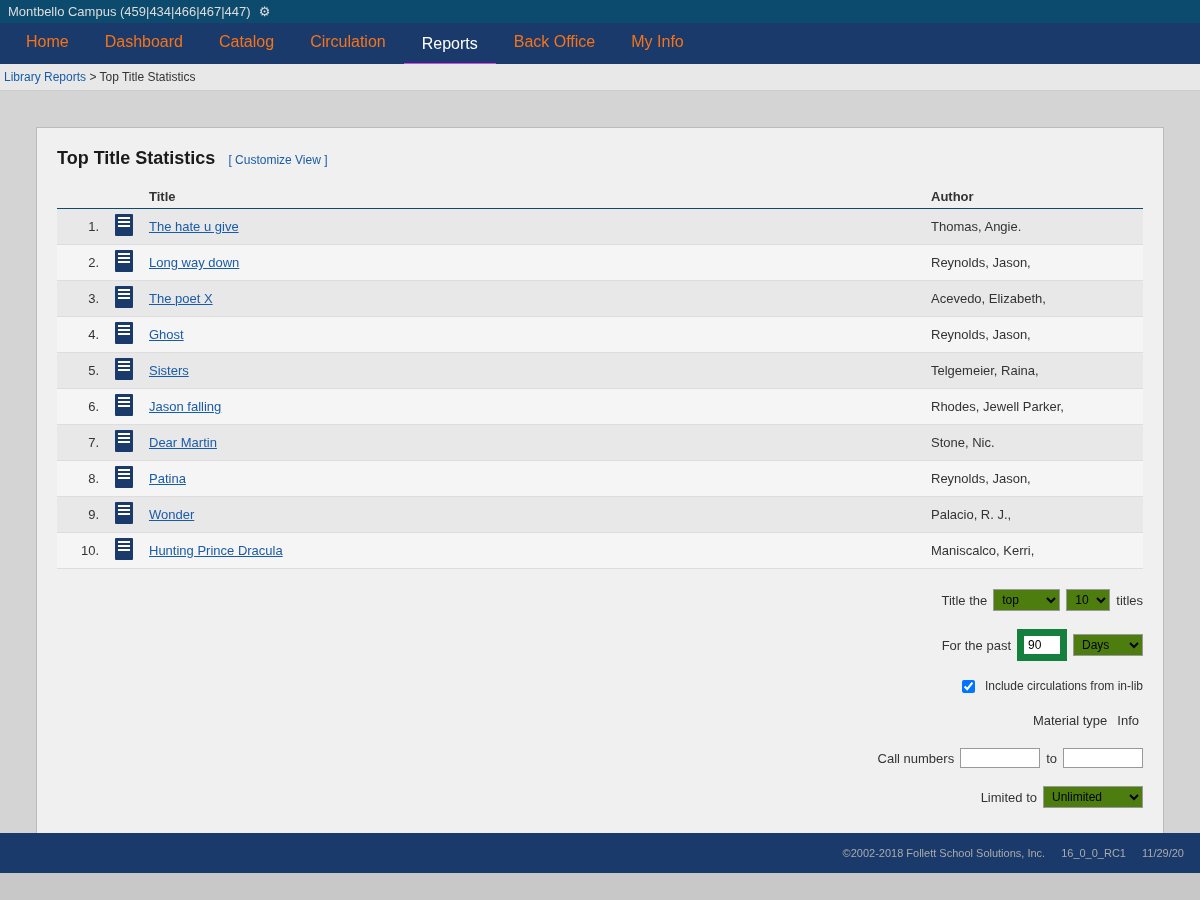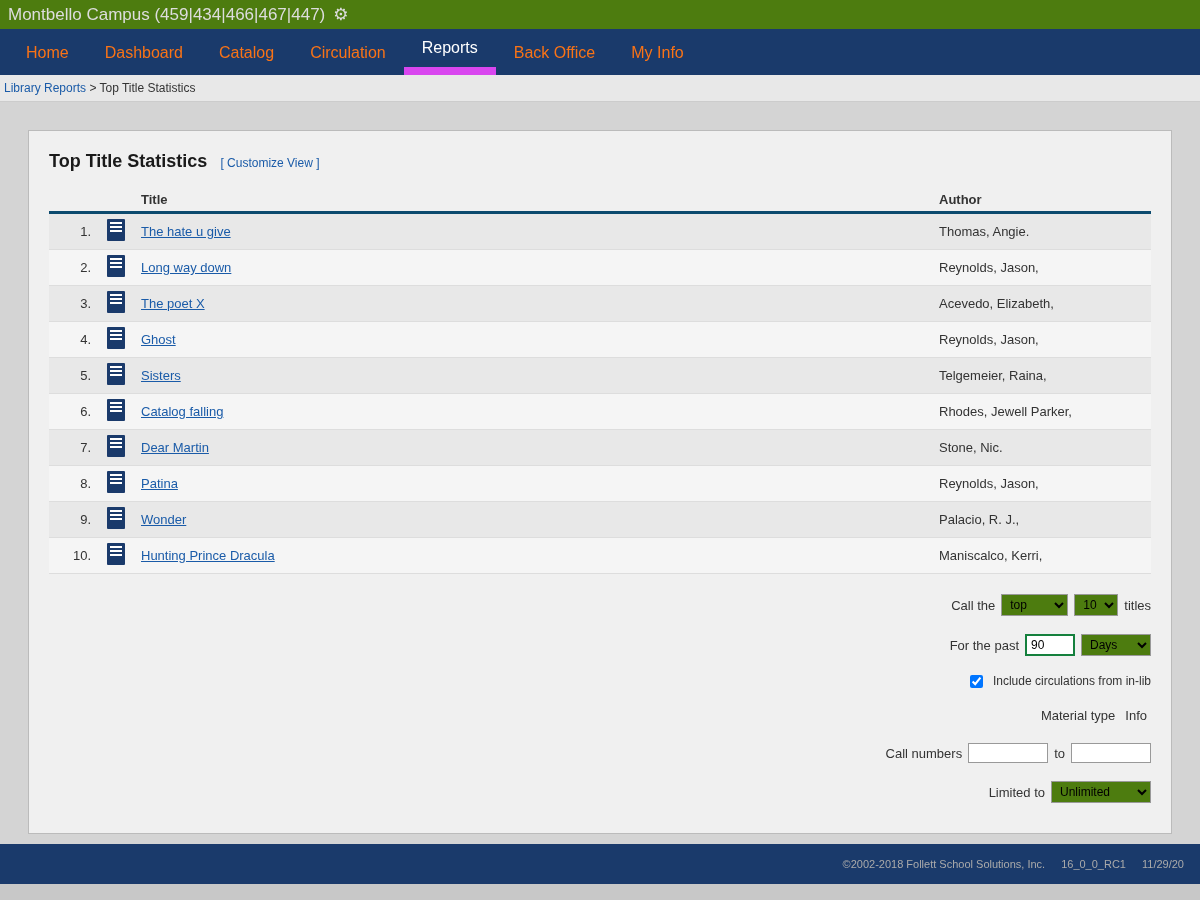--- a/index.html
+++ b/index.html
@@ -1,56 +1,56 @@
 <!DOCTYPE html>
 <html><head>
   <meta charset="utf-8">
   <style>
     * { margin: 0; padding: 0; box-sizing: border-box; }
     body { font-family: Arial, sans-serif; font-size: 13px; background: #c8c8c8; width: 1200px; height: 900px; overflow: hidden; }
 
     
-    #topbar { background: #4d7c0f; color: #ccc; font-size: 17px; padding: 4px 8px; display: flex; align-items: center; gap: 8px; }
+    #topbar { background: #0c4a6e; color: #ccc; font-size: 13px; padding: 4px 8px; display: flex; align-items: center; gap: 8px; }
     #topbar span { color: #ddd; }
 
     
     #navbar { background: #1a3a6b; display: flex; align-items: flex-end; padding: 0 8px; border-bottom: 3px solid #1a3a6b; }
     .nav-item { color: #f97316; padding: 10px 18px; cursor: pointer; font-size: 16px; text-decoration: none; display: block; }
-    .nav-item.active { color: #fff; border-bottom: 8px solid #d946ef; margin-bottom: -3px; background: transparent; }
+    .nav-item.active { color: #fff; border-bottom: 1px solid #d946ef; margin-bottom: -3px; background: transparent; }
 
     
     #breadcrumb { background: #e8e8e8; padding: 6px 4px; font-size: 12px; color: #333; border-bottom: 1px solid #ccc; }
     #breadcrumb a { color: #1a5ba8; text-decoration: none; }
 
     
-    #main { background: #d4d4d4; padding: 28px; height: calc(900px - 90px - 28px - 40px); overflow-y: auto; }
+    #main { background: #d4d4d4; padding: 36px; height: calc(900px - 90px - 28px - 40px); overflow-y: auto; }
 
     
     #report-panel { background: #f0f0f0; border: 1px solid #bbb; padding: 20px; min-height: 560px; }
 
     #report-title { font-size: 18px; font-weight: bold; color: #1a1a1a; margin-bottom: 16px; }
     #report-title .customize-link { font-size: 12px; font-weight: normal; color: #1a5ba8; cursor: pointer; margin-left: 8px; }
 
     
     #stats-table { width: 100%; border-collapse: collapse; margin-bottom: 20px; }
-    #stats-table thead th { text-align: left; padding: 4px 8px; font-weight: bold; color: #333; border-bottom: 3px solid #0c4a6e; font-size: 13px; }
+    #stats-table thead th { text-align: left; padding: 4px 8px; font-weight: bold; color: #333; border-bottom: 1px solid #0c4a6e; font-size: 13px; }
     #stats-table tbody tr { border-bottom: 1px solid #ddd; }
     #stats-table tbody tr:nth-child(odd) { background: #e8e8e8; }
     #stats-table tbody tr:nth-child(even) { background: #f5f5f5; }
     #stats-table td { padding: 5px 8px; color: #333; font-size: 13px; }
     .row-num { text-align: right; width: 40px; color: #333; }
     .book-icon-cell { width: 30px; text-align: center; }
     .book-icon { display: inline-block; width: 18px; height: 22px; background: #1a3a6b; border-radius: 1px; position: relative; }
     .book-icon::after { content: ''; position: absolute; top: 3px; left: 3px; right: 3px; height: 2px; background: #fff; box-shadow: 0 4px 0 #fff, 0 8px 0 #fff; }
     .title-link { color: #1a5ba8; cursor: pointer; }
     .author-col { color: #333; }
     .control-row { display: flex; align-items: center; justify-content: flex-end; margin-bottom: 10px; gap: 6px; }
     .control-label { color: #333; font-size: 13px; text-align: right; }
     .control-select { font-size: 12px; padding: 2px 4px; border: 1px solid #999; background: #4d7c0f; cursor: pointer; }
-    .control-input { font-size: 12px; padding: 2px 4px; border: 2px solid #15803d; background: #fff; width: 60px; }
+    .control-input { font-size: 12px; padding: 2px 4px; border: 7px solid #15803d; background: #fff; width: 60px; }
     .control-text { font-size: 13px; color: #333; }
     .control-checkbox { margin-right: 4px; }
     .control-checkbox-label { font-size: 12px; color: #333; }
     .material-type-val { font-size: 13px; color: #333; padding: 2px 4px; }
     .call-number-input { width: 80px; font-size: 12px; padding: 2px 4px; border: 1px solid #999; background: #fff; }
 
     
     #footer { background: #1a3a6b; color: #aaa; font-size: 11px; padding: 10px 16px; display: flex; justify-content: flex-end; align-items: center; gap: 16px; height: 40px; text-align: right; }
 
     .th-num { width: 50px; }
@@ -130,21 +130,21 @@
           </tr>
           <tr>
             <td class="row-num">5.</td>
             <td class="book-icon-cell"><span class="book-icon"></span></td>
             <td><a class="title-link" href="#">Sisters</a></td>
             <td class="author-col">Telgemeier, Raina,</td>
           </tr>
           <tr>
             <td class="row-num">6.</td>
             <td class="book-icon-cell"><span class="book-icon"></span></td>
-            <td><a class="title-link" href="#">Catalog falling</a></td>
+            <td><a class="title-link" href="#">Jason falling</a></td>
             <td class="author-col">Rhodes, Jewell Parker,</td>
           </tr>
           <tr>
             <td class="row-num">7.</td>
             <td class="book-icon-cell"><span class="book-icon"></span></td>
             <td><a class="title-link" href="#">Dear Martin</a></td>
             <td class="author-col">Stone, Nic.</td>
           </tr>
           <tr>
             <td class="row-num">8.</td>
@@ -164,21 +164,21 @@
             <td><a class="title-link" href="#">Hunting Prince Dracula</a></td>
             <td class="author-col">Maniscalco, Kerri,</td>
           </tr>
         </tbody>
     </table>
 
     <div id="controls-container">
       <div style="display:flex; flex-direction:column; align-items:flex-end; gap:8px; margin-top:10px;">
 
         <div class="control-row">
-          <span class="control-label">Call the</span>
+          <span class="control-label">Title the</span>
           <select class="control-select">
             <option>top</option>
             <option>bottom</option>
           </select>
           <select class="control-select">
             <option>10</option>
             <option>25</option>
             <option>50</option>
           </select>
           <span class="control-text">titles</span>

